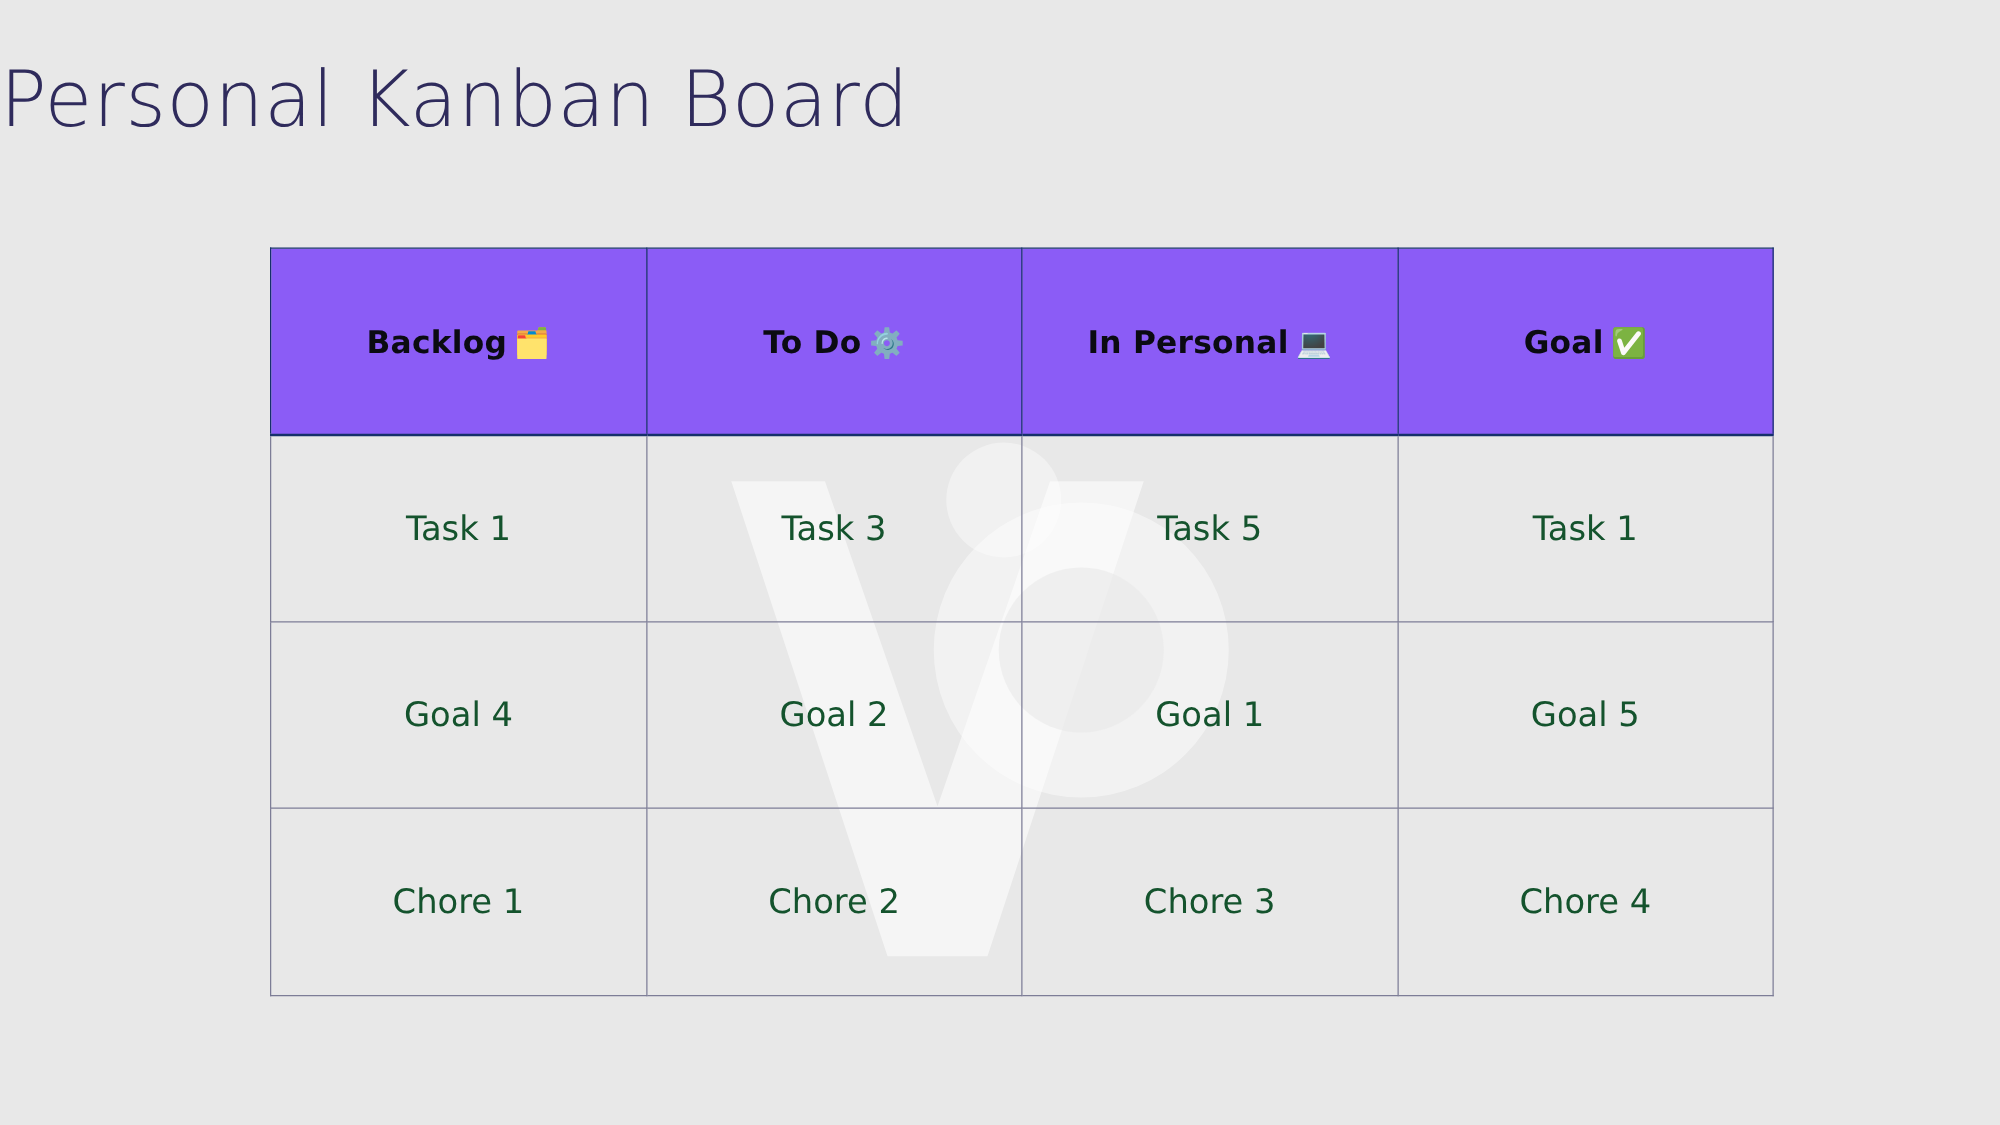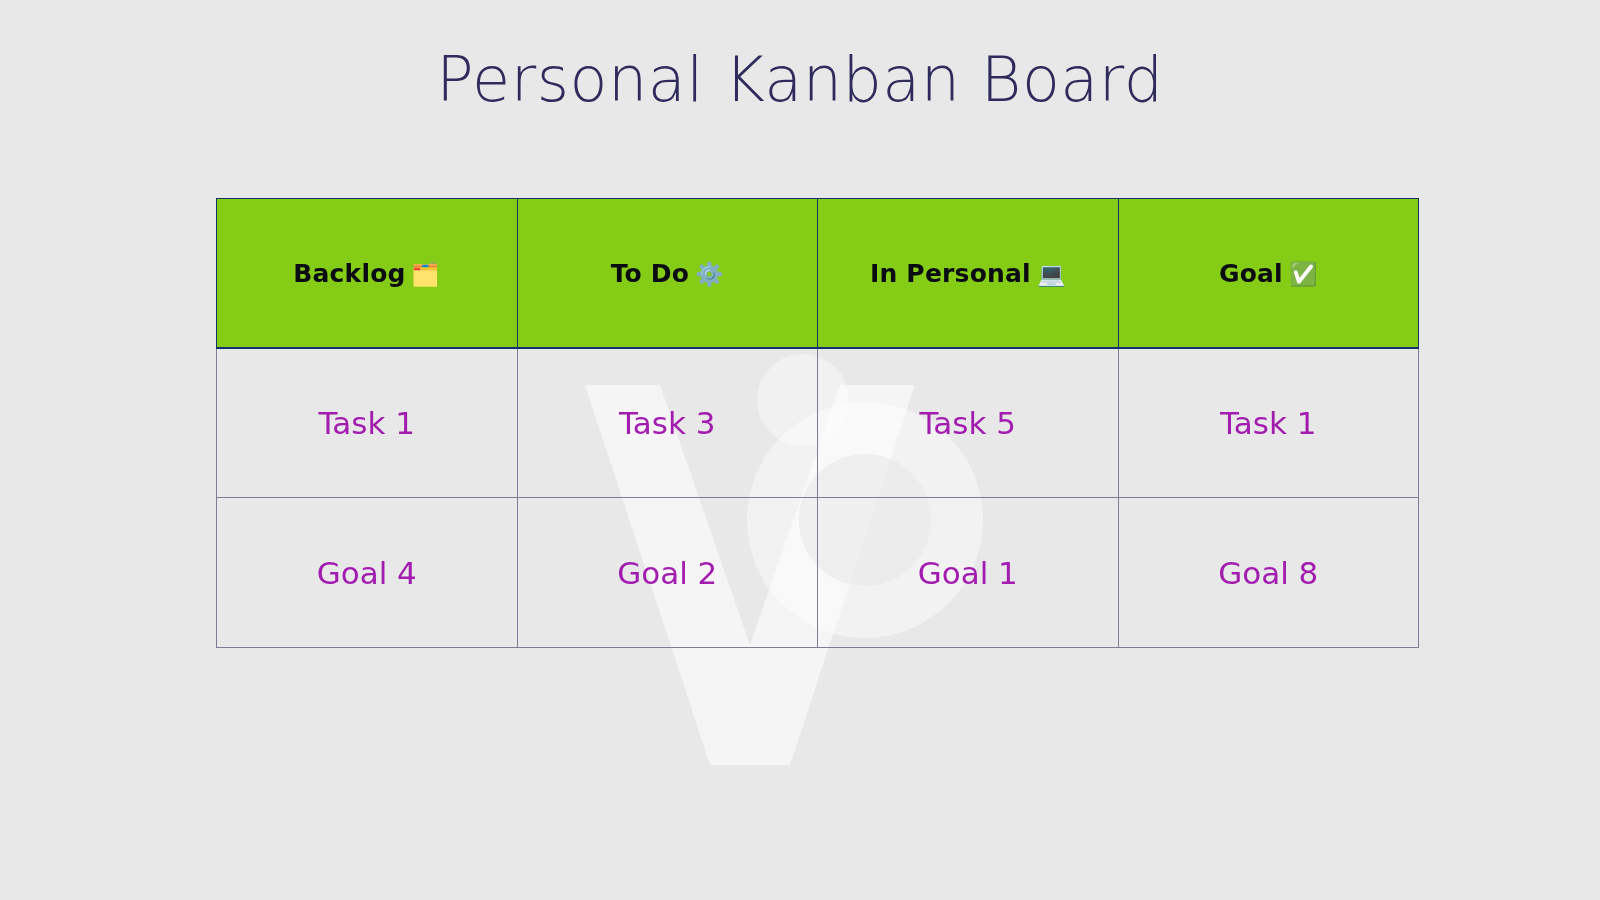--- a/index.html
+++ b/index.html
@@ -26,21 +26,21 @@
     opacity: 1;
     z-index: 0;
   }
 
   
   #page-title {
     position: absolute;
     left: 0;
     top: 44px;
     width: 1600px;
-    text-align: center;
+    text-align: left;
     font-family: "DejaVu Sans", sans-serif;
     font-size: 62px;
     font-weight: 300;
     letter-spacing: 0.5px;
     color: #2f2b5c;
     line-height: 1.15;
     white-space: nowrap;
     z-index: 3;
   }
 
@@ -58,21 +58,21 @@
 
   #kanban-board th,
   #kanban-board td {
     border: 1px solid #7d7d97;
     padding: 0;
     margin: 0;
   }
 
   #kanban-board thead th {
     height: 148px;
-    background: #84cc16;
+    background: #8b5cf6;
     border-color: #16306b;
     border-bottom-width: 2px;
     color: #0b0b12;
     font-family: "DejaVu Sans", sans-serif;
     font-size: 25px;
     font-weight: bold;
     letter-spacing: 0.2px;
     text-align: center;
     vertical-align: middle;
     white-space: nowrap;
@@ -80,23 +80,23 @@
   .col-emoji {
     font-size: 23px;
     vertical-align: baseline;
     margin-left: 6px;
     letter-spacing: 0;
   }
 
   #kanban-board tbody td {
     height: 148px;
     background: transparent;
-    color: #a21caf;
+    color: #14532d;
     font-family: "DejaVu Sans", sans-serif;
-    font-size: 31px;
+    font-size: 27px;
     font-weight: 400;
     text-align: center;
     vertical-align: middle;
     white-space: nowrap;
   }
   #kanban-board tbody tr:last-child td { height: 149px; }
 </style>
 </head>
 <body>
 
@@ -144,16 +144,22 @@
     <tr>
       <td>Task 1</td>
       <td>Task 3</td>
       <td>Task 5</td>
       <td>Task 1</td>
     </tr>
     <tr>
       <td>Goal 4</td>
       <td>Goal 2</td>
       <td>Goal 1</td>
-      <td>Goal 8</td>
+      <td>Goal 5</td>
+    </tr>
+    <tr>
+      <td>Chore 1</td>
+      <td>Chore 2</td>
+      <td>Chore 3</td>
+      <td>Chore 4</td>
     </tr>
   </tbody>
 </table>
 
 </body></html>

